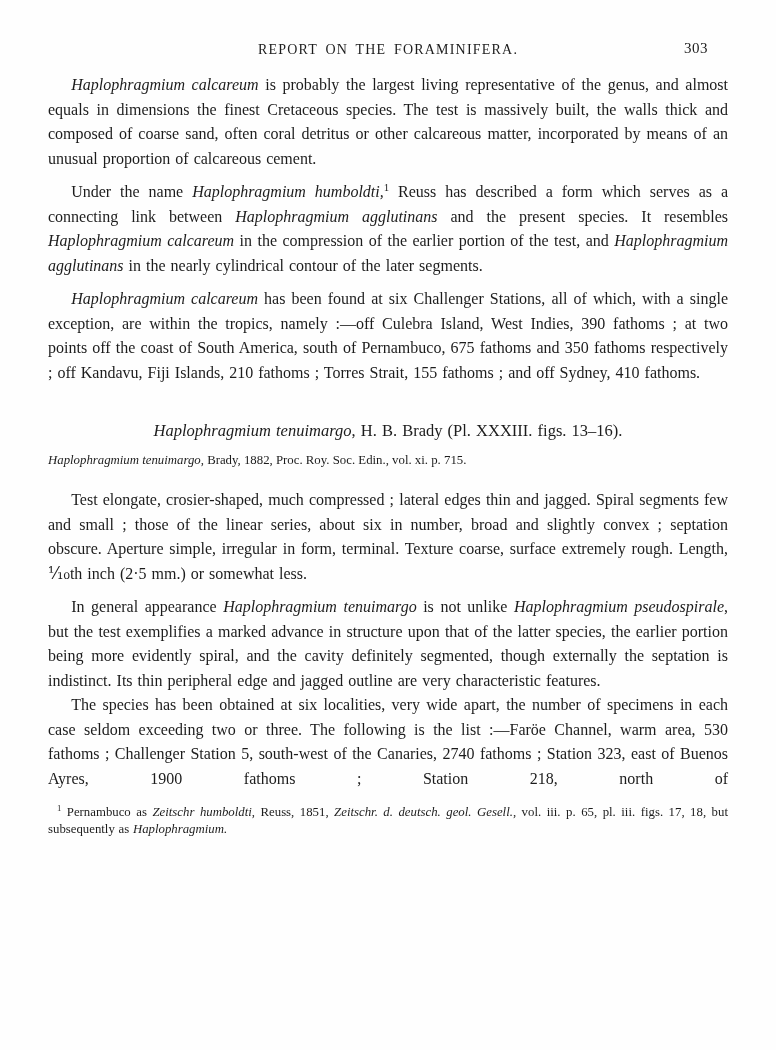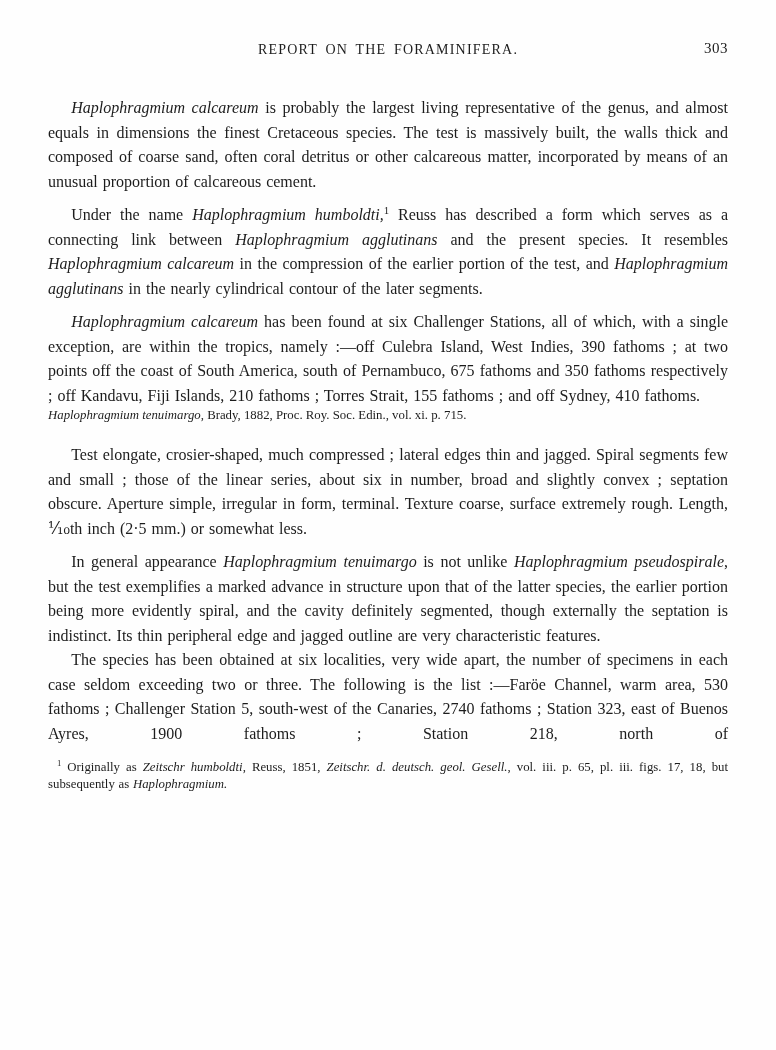--- a/index.html
+++ b/index.html
@@ -10,32 +10,32 @@
     box-sizing: border-box;
     background: #fefefe;
     color: #1c1c1c;
     font-family: "Liberation Serif", "DejaVu Serif", serif;
     padding: 40px 48px 18px 48px;
     overflow: hidden;
   }
   .header {
     position: relative;
     text-align: center;
-    margin-bottom: 36px;
+    margin-bottom: 13px;
     height: 20px;
   }
   .running-title {
     display: inline-block;
     font-size: 14px;
     letter-spacing: 1.2px;
     word-spacing: 3px;
   }
   .page-number {
     position: absolute;
-    right: 0;
+    right: 20px;
     top: 0;
     font-size: 15px;
     letter-spacing: 0.5px;
   }
   .para {
     font-size: 16px;
     line-height: 24.5px;
     text-align: justify;
     margin: 0;
     text-indent: 1.45em;
@@ -78,24 +78,25 @@
   </div>
 
 
   <p class="para gap-sm"><em>Haplophragmium calcareum</em><span> is probably the largest living representative of the genus, and almost equals in dimensions the finest Cretaceous species.  The test is massively built, the walls thick and composed of coarse sand, often coral detritus or other calcareous matter, incorporated by means of an unusual proportion of calcareous cement.</span></p>
 
 
   <p class="para gap-sm"><span>Under the name </span><em>Haplophragmium humboldti,</em><sup>1</sup><span> Reuss has described a form which serves as a connecting link between </span><em>Haplophragmium agglutinans</em><span> and the present species.  It resembles </span><em>Haplophragmium calcareum</em><span> in the compression of the earlier portion of the test, and </span><em>Haplophragmium agglutinans</em><span> in the nearly cylindrical contour of the later segments.</span></p>
 
   <p class="para gap-sm"><em>Haplophragmium calcareum</em><span> has been found at six Challenger Stations, all of which, with a single exception, are within the tropics, namely :—off Culebra Island, West Indies, 390 fathoms ; at two points off the coast of South America, south of Pernambuco, 675 fathoms and 350 fathoms respectively ; off Kandavu, Fiji Islands, 210 fathoms ; Torres Strait, 155 fathoms ; and off Sydney, 410 fathoms.</span></p>
 
+  <h3 class="species-heading"><em>Haplophragmium tenuimargo</em><span>, H. B. Brady (Pl. XXXIII. figs. 13–16).</span></h3>
 
   <div class="citation"><em>Haplophragmium tenuimargo</em><span>, Brady, 1882, Proc. Roy. Soc. Edin., vol. xi. p. 715.</span></div>
 
   <p class="para"><span>Test elongate, crosier-shaped, much compressed ; lateral edges thin and jagged.  Spiral segments few and small ; those of the linear series, about six in number, broad and slightly convex ; septation obscure.  Aperture simple, irregular in form, terminal.  Texture coarse, surface extremely rough.   Length, ⅒th inch (2·5 mm.) or somewhat less.</span></p>
 
   <p class="para gap-sm"><span>In general appearance </span><em>Haplophragmium tenuimargo</em><span> is not unlike </span><em>Haplophragmium pseudospirale</em><span>, but the test exemplifies a marked advance in structure upon that of the latter species, the earlier portion being more evidently spiral, and the cavity definitely segmented, though externally the septation is indistinct.  Its thin peripheral edge and jagged outline are very characteristic features.</span></p>
 
   <p class="para justify-last"><span>The species has been obtained at six localities, very wide apart, the number of specimens in each case seldom exceeding two or three.  The following is the list :—Faröe Channel, warm area, 530 fathoms ; Challenger Station 5, south-west of the Canaries, 2740 fathoms ; Station 323, east of Buenos Ayres, 1900 fathoms ; Station 218, north of</span></p>
 
-  <div class="footnote"><sup>1</sup><span> Originally as </span><em>Zeitschr humboldti</em><span>, Reuss, 1851, </span><em>Zeitschr. d. deutsch. geol. Gesell.</em><span>, vol. iii. p. 65, pl. iii. figs. 17, 18, but subsequently as </span><em>Haplophragmium.</em></div>
+  <div class="footnote"><sup>1</sup><span> Pernambuco as </span><em>Zeitschr humboldti</em><span>, Reuss, 1851, </span><em>Zeitschr. d. deutsch. geol. Gesell.</em><span>, vol. iii. p. 65, pl. iii. figs. 17, 18, but subsequently as </span><em>Haplophragmium.</em></div>
 
 </div>
 
 </body></html>

